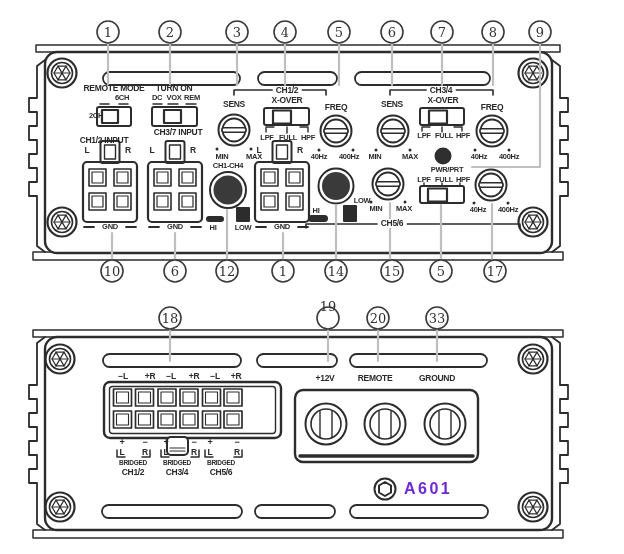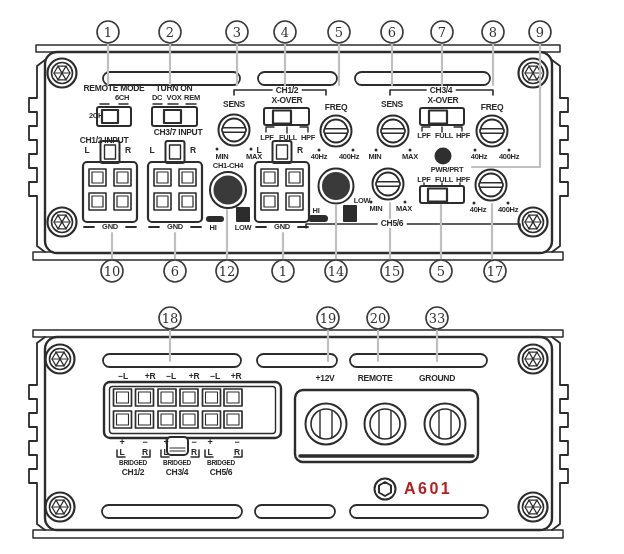--- a/index.html
+++ b/index.html
@@ -8,21 +8,21 @@
   #art{position:absolute;left:0;top:0;}
   .l{position:absolute;transform:translate(-50%,0);font:700 7.5px/1 "Liberation Sans",sans-serif;
      color:#2a2a2a;white-space:nowrap;letter-spacing:-.3px;}
   .h{font-size:8.5px;}
   .b{font-size:6.5px;}
   .big{font-size:9px;}
   .wbg{background:#fff;padding:0 3px;}
   .co{position:absolute;transform:translate(-50%,-50%);width:22px;text-align:center;
       font:400 13px/1 "DejaVu Serif",serif;color:#333;}
   .logo{position:absolute;transform:translate(0,0);font:700 16px/1 "Liberation Sans",sans-serif;
-        letter-spacing:2.5px;color:#b91c1c;}
+        letter-spacing:2.5px;color:#6d28d9;}
 </style>
 </head>
 <body>
 
 <div id="stage">
 
 <svg id="art" width="624" height="554" viewBox="0 0 624 554" stroke="#2c2c2c" fill="none" stroke-linecap="round" stroke-linejoin="round">
   <defs>
     <g id="screw">
       <circle r="14.5" stroke-width="2.2"></circle>
@@ -274,21 +274,21 @@
 <span class="co" style="left:540px;top:32px">9</span>
 <span class="co" style="left:112px;top:271px">10</span>
 <span class="co" style="left:175px;top:271px">6</span>
 <span class="co" style="left:227px;top:271px">12</span>
 <span class="co" style="left:283px;top:271px">1</span>
 <span class="co" style="left:336px;top:271px">14</span>
 <span class="co" style="left:392px;top:271px">15</span>
 <span class="co" style="left:441px;top:271px">5</span>
 <span class="co" style="left:495px;top:271px">17</span>
 <span class="co" style="left:170px;top:318px">18</span>
-<span class="co" style="left:328px;top:318px">19</span>
+<span class="co" style="left:328px;top:306px">19</span>
 <span class="co" style="left:378px;top:318px">20</span>
 <span class="co" style="left:437px;top:318px">33</span>
 
 <span class="l h" style="left:114px;top:84px">REMOTE MODE</span>
 <span class="l" style="left:96px;top:112px">2CH</span>
 <span class="l" style="left:122px;top:94px">6CH</span>
 <span class="l h" style="left:174px;top:84px">TURN ON</span>
 <span class="l" style="left:157px;top:94px">DC</span>
 <span class="l" style="left:174px;top:94px">VOX</span>
 <span class="l" style="left:192px;top:94px">REM</span>

